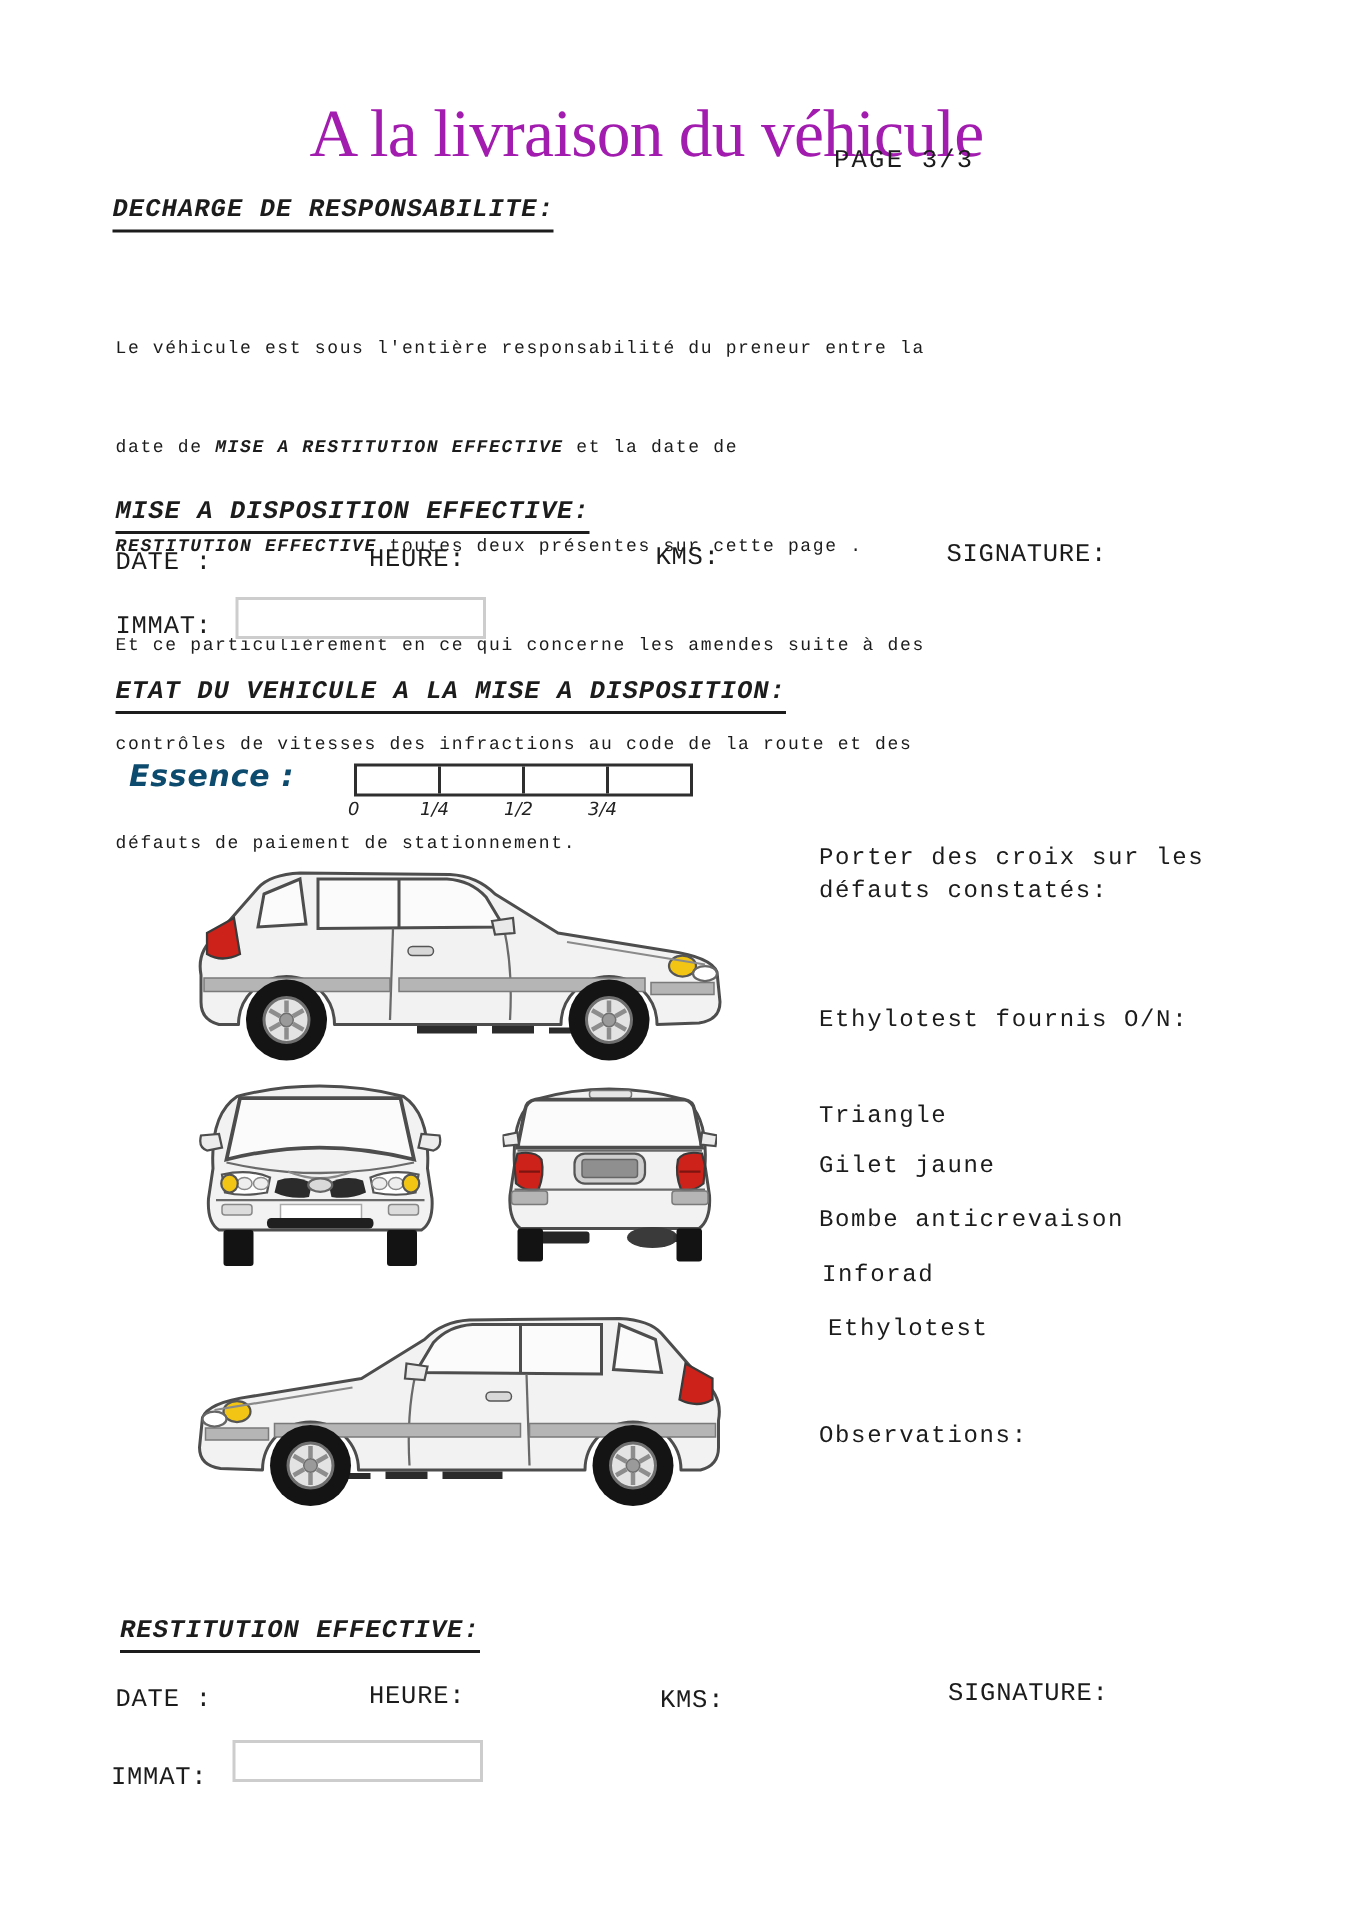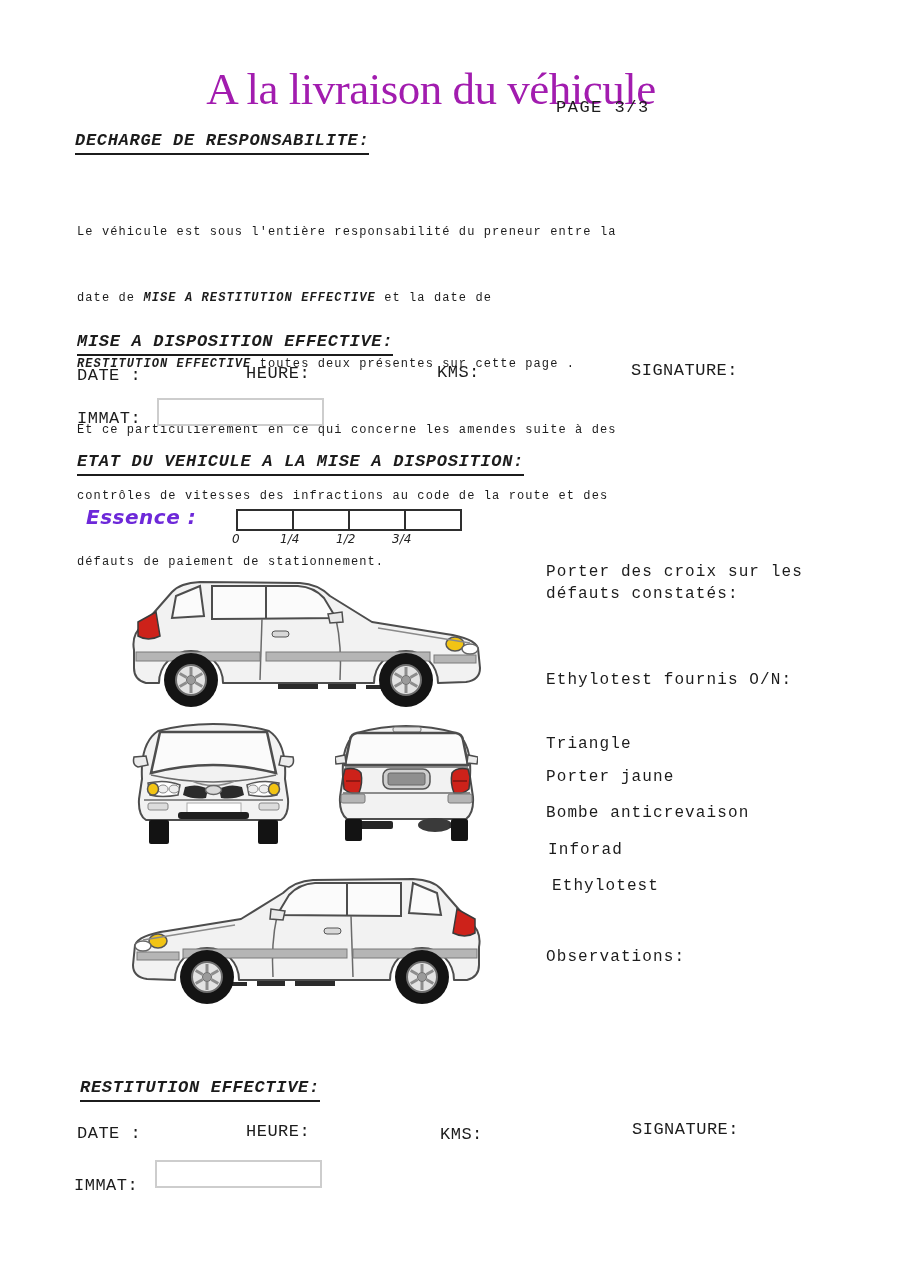--- a/index.html
+++ b/index.html
@@ -15,21 +15,21 @@
   .bi{font-weight:bold;font-style:italic;}
   .lbl{font-size:17px;letter-spacing:0.5px;white-space:pre;}
   .rtxt{font-size:16px;letter-spacing:1.1px;white-space:pre;margin-top:14px;}
   .immat-box{position:absolute;width:167px;height:28px;border:2px solid #cdcdcd;background:#fff;
              box-sizing:border-box;font:inherit;padding:2px 6px;}
   .gauge{left:236px;top:509px;width:226px;height:22px;border:2px solid #2e2e2e;display:flex;box-sizing:border-box;}
   .gcell{flex:1;border-right:2px solid #2e2e2e;}
   .gcell:last-child{border-right:none;}
   .tick{font-family:"DejaVu Sans","Liberation Sans",sans-serif;font-style:italic;font-size:12px;color:#222;}
   .essence{font-family:"DejaVu Sans","Liberation Sans",sans-serif;font-style:italic;font-weight:bold;
-           font-size:20px;color:#6d28d9;letter-spacing:0.5px;}
+           font-size:20px;color:#0c4a6e;letter-spacing:0.5px;}
   .flip{transform:scaleX(-1);}
   svg{display:block;}
 </style>
 </head>
 <body>
 
 <div class="page">
 
   <h1 class="abs title">A la livraison du véhicule</h1>
   <div class="abs pagenum">PAGE 3/3</div>
@@ -67,21 +67,21 @@
   </div>
   <span class="abs tick" style="left:232px;top:532px;">0</span>
   <span class="abs tick" style="left:280px;top:532px;">1/4</span>
   <span class="abs tick" style="left:336px;top:532px;">1/2</span>
   <span class="abs tick" style="left:392px;top:532px;">3/4</span>
 
   <span class="abs rtxt" style="left:546px;top:549px;">Porter des croix sur les</span>
   <span class="abs rtxt" style="left:546px;top:571px;">défauts constatés:</span>
   <span class="abs rtxt" style="left:546px;top:657px;">Ethylotest fournis O/N:</span>
   <span class="abs rtxt" style="left:546px;top:721px;">Triangle</span>
-  <span class="abs rtxt" style="left:546px;top:754px;">Porter jaune</span>
+  <span class="abs rtxt" style="left:546px;top:754px;">Gilet jaune</span>
   <span class="abs rtxt" style="left:546px;top:790px;">Bombe anticrevaison</span>
   <span class="abs rtxt" style="left:548px;top:827px;">Inforad</span>
   <span class="abs rtxt" style="left:552px;top:863px;">Ethylotest</span>
   <span class="abs rtxt" style="left:546px;top:934px;">Observations:</span>
 
   <svg class="abs" style="left:128px;top:576px;" width="357" height="132" viewBox="0 0 357 132">
     <defs>
       <g id="wh">
         <circle r="27" fill="#141414"></circle>
         <circle r="15" fill="#e3e3e3" stroke="#6f6f6f" stroke-width="2"></circle>

